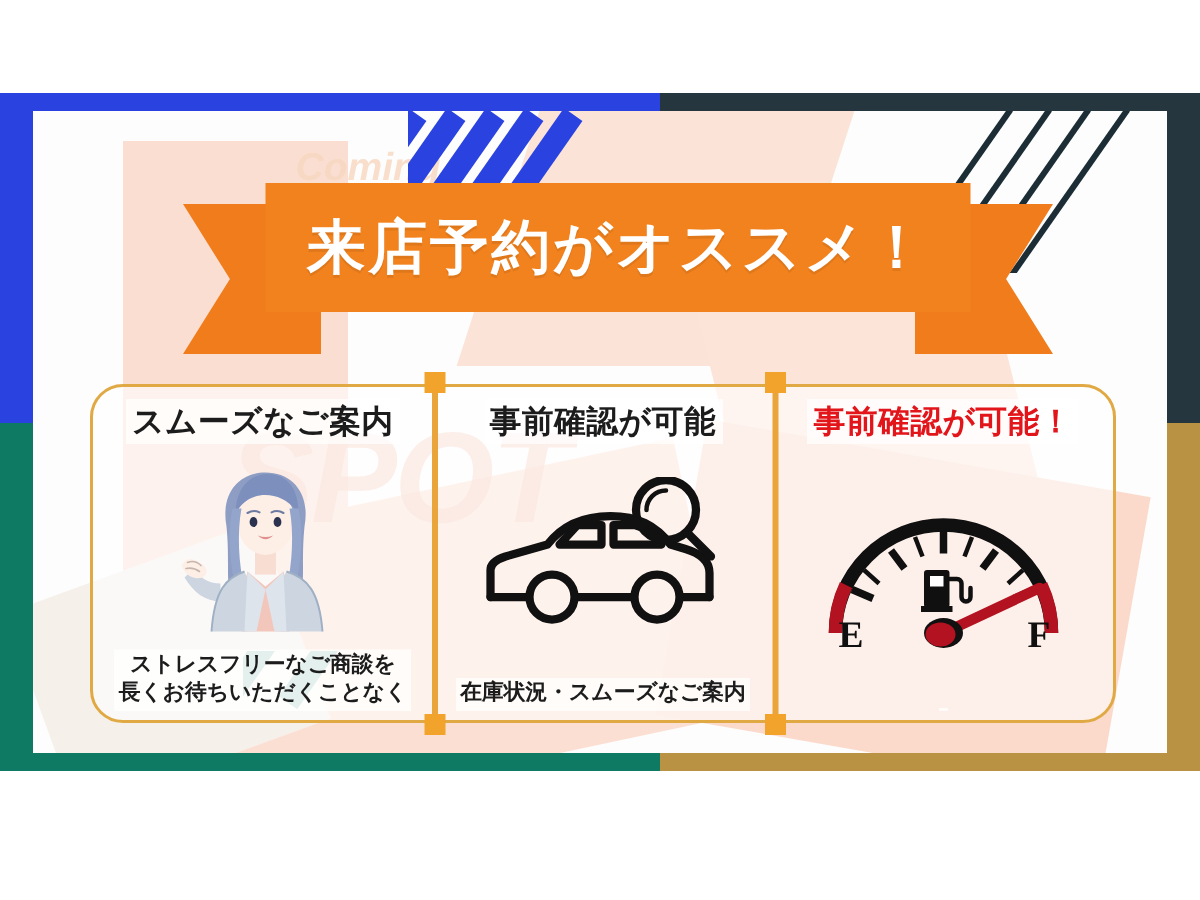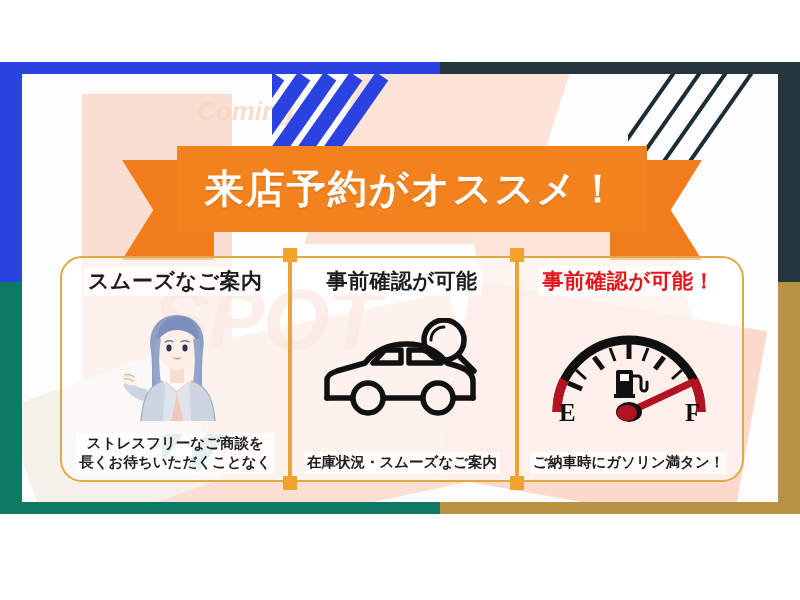--- a/index.html
+++ b/index.html
@@ -58,21 +58,21 @@
   .st-tl{left:250px;top:-2px;}
   .st-tl span{background:#2a43e0;}
   .st-tr{right:0px;top:-2px;width:150px;}
   .st-tr span{background:#1d2d36;width:4px;}
   .st-bl{left:140px;bottom:-2px;width:230px;height:70px;}
   .st-bl span{background:#0e7a63;height:220px;transform:rotate(35deg);}
   .st-br{right:0px;bottom:-2px;width:200px;height:60px;}
   .st-br span{background:#c49a4e;height:220px;width:12px;}
 
   
-  #ribbon{position:absolute;left:100px;top:48px;width:580px;height:86px;margin-top:24px;}
+  #ribbon{position:absolute;left:100px;top:48px;width:580px;height:86px;}
   .rib-tail{position:absolute;top:14px;width:92px;height:100px;background:#f07c1c;}
   .rib-tail.left{left:0;
      clip-path:polygon(0 0,100% 0,100% 100%,0 100%,34% 50%);}
   .rib-tail.right{right:0;
      clip-path:polygon(0 0,100% 0,66% 50%,100% 100%,0 100%);}
   .rib-body{position:absolute;left:55px;right:55px;top:0;height:86px;
             background:#f2821e;display:flex;align-items:center;justify-content:center;}
   .rib-text{color:#ffffff;font-size:39px;font-weight:bold;letter-spacing:2px;
             text-shadow:0 2px 0 rgba(0,0,0,.08);white-space:nowrap;
             font-family:"DejaVu Sans","Liberation Sans",sans-serif;}
@@ -284,21 +284,20 @@
 
               <line x1="84" y1="92" x2="148" y2="62" stroke="#b31320" stroke-width="7" stroke-linecap="round"></line>
               <ellipse cx="84" cy="92" rx="13" ry="10" fill="#111111"></ellipse>
               <ellipse cx="82" cy="93" rx="10" ry="8" fill="#b31320"></ellipse>
 
               <text x="14" y="101" font-family="'Liberation Serif',serif" font-size="25" font-weight="bold" fill="#101010">E</text>
               <text x="140" y="101" font-family="'Liberation Serif',serif" font-size="25" font-weight="bold" fill="#101010">F</text>
             </svg>
           </div>
           <div class="panel-caption">
-            <div>ご納車時にガソリン満タン！</div>
           </div>
         </div>
 
       </div>
 
     </div>
   </div>
 </div>
 
 </body></html>

